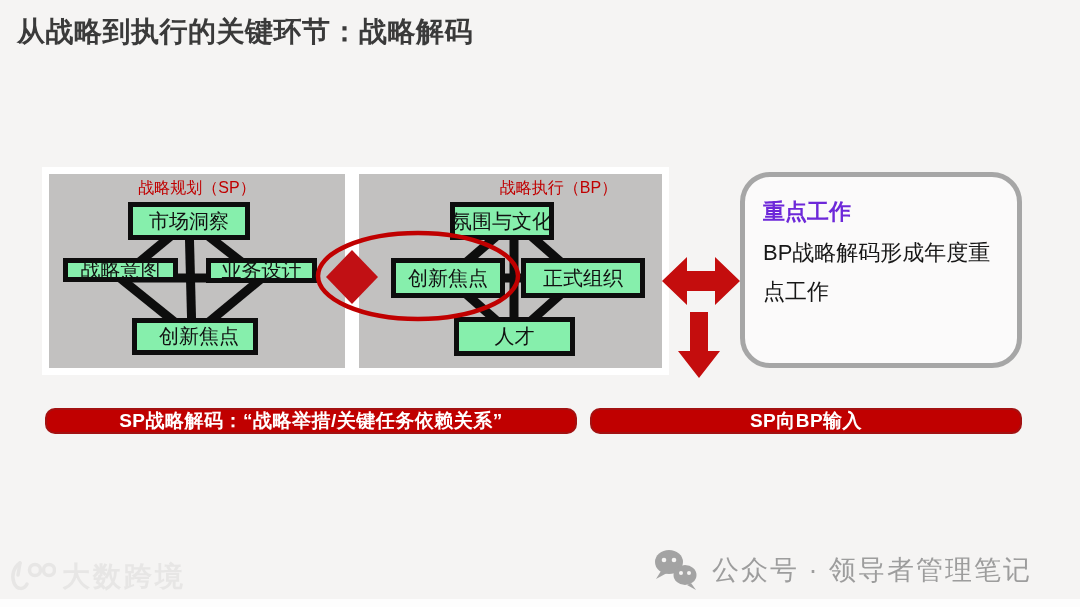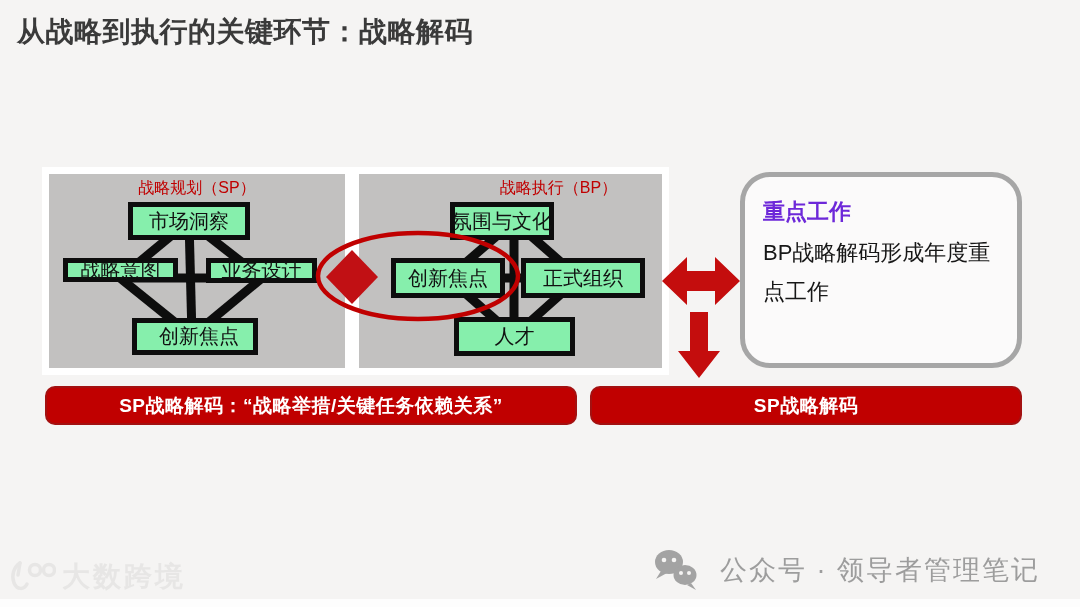--- a/index.html
+++ b/index.html
@@ -37,21 +37,21 @@
   
   .dbox{
     background:#86efac;border:5px solid #0d0d0d;box-sizing:border-box;
     display:flex;align-items:center;justify-content:center;
     font-size:20px;font-weight:normal;color:#111111;white-space:nowrap;
     z-index:3;
   }
 
   
   .banner{
-    top:386px;height:39px;background:#c00000;border:2px solid #a31111;
+    top:408px;height:26px;background:#c00000;border:2px solid #a31111;
     border-radius:10px;box-sizing:border-box;
     display:flex;align-items:center;justify-content:center;
     color:#ffffff;font-weight:bold;font-size:19px;letter-spacing:0.5px;
     z-index:3;
   }
   .banner-left{left:45px;width:532px;}
   .banner-right{left:590px;width:432px;}
 
   
   .callout{
@@ -61,21 +61,21 @@
   }
   .callout-heading{font-size:22px;font-weight:bold;color:#6d28d9;margin-bottom:6px;}
   .callout-body{font-size:22px;color:#171717;line-height:1.78;}
 
   
   .watermark{
     left:8px;top:558px;display:flex;align-items:center;gap:6px;
     color:#e7e6e5;font-weight:bold;font-size:28px;letter-spacing:3px;
   }
   .wechat-footer{
-    left:652px;top:548px;display:flex;align-items:center;gap:20px;
+    left:652px;top:548px;display:flex;align-items:center;gap:12px;
     color:#9d9d9d;font-size:27px;letter-spacing:2px;
   }
   .bottom-strip{left:0;top:599px;width:1080px;height:8px;background:#fdfdfd;}
 </style>
 </head>
 <body>
 
 <div class="abs slide-title">从战略到执行的关键环节：战略解码</div>
 
 <div class="abs frame"></div>
@@ -123,21 +123,21 @@
 
 <div class="abs callout">
   <div class="callout-heading">重点工作</div>
   <div class="callout-body">BP战略解码形成年度重点工作</div>
 </div>
 
 <div class="abs banner banner-left">
   <span>SP战略解码：“战略举措/关键任务依赖关系”</span>
 </div>
 <div class="abs banner banner-right">
-  <span>SP战略解码</span>
+  <span>SP向BP输入</span>
 </div>
 
 <div class="abs watermark">
   <svg width="48" height="36" viewBox="0 0 48 36">
     <path d="M12,4 C6,8 3,16 6,24 C9,31 16,31 19,25" fill="none" stroke="#e7e6e5" stroke-width="3.5" stroke-linecap="round"></path>
     <line x1="12" y1="4" x2="10" y2="16" stroke="#e7e6e5" stroke-width="3.5" stroke-linecap="round"></line>
     <circle cx="27" cy="11" r="5.5" fill="none" stroke="#e7e6e5" stroke-width="3.5"></circle>
     <circle cx="41" cy="11" r="5.5" fill="none" stroke="#e7e6e5" stroke-width="3.5"></circle>
   </svg>
   <span>大数跨境</span>

